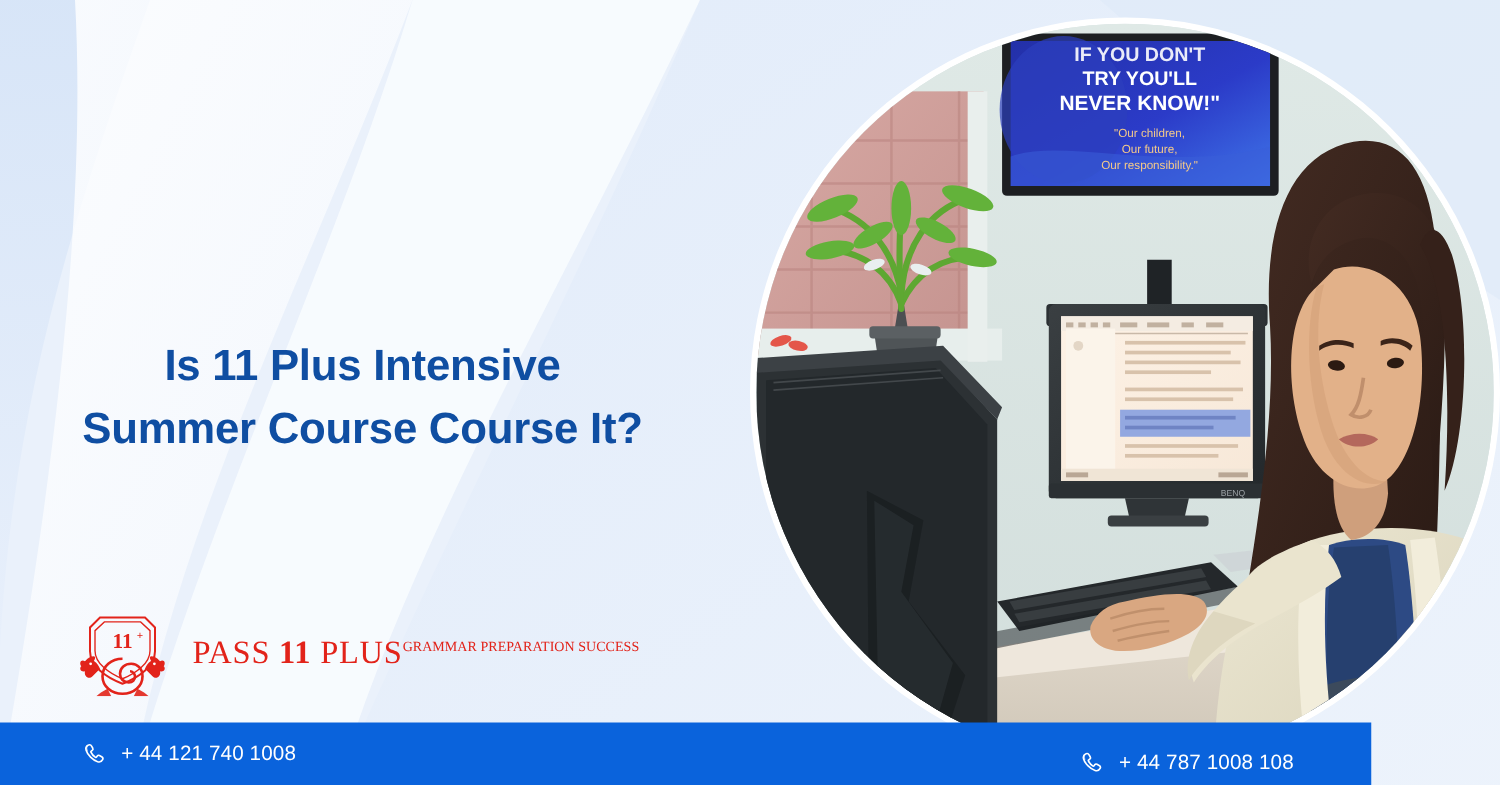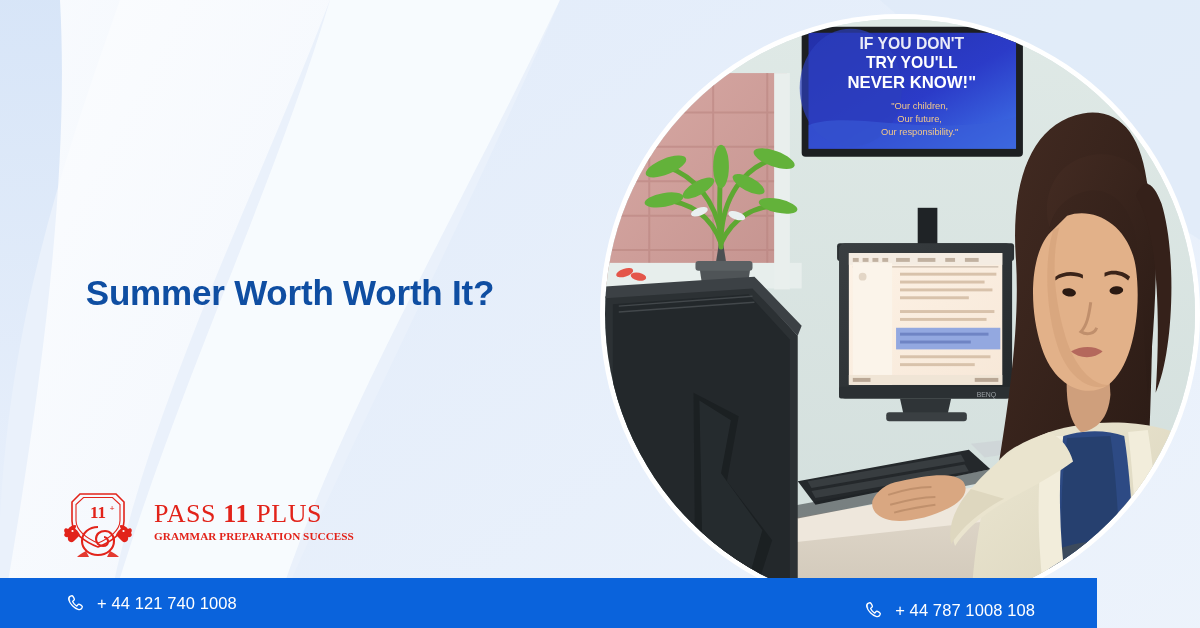--- a/index.html
+++ b/index.html
@@ -32,33 +32,33 @@
   .headline .l2 { display:block; }
   
   .logo {
     position:absolute;
     left:62px; top:487px;
     display:flex;
     align-items:center;
     gap:20px;
   }
   .logo-crest { width:72px; height:70px; display:block; }
-  .logo-words { display:flex; flex-direction:column; line-height:1; }
+  .logo-words { display:flex; flex-direction:row; line-height:1; }
   .logo-main {
     font-family:"Liberation Serif", serif;
     font-size:26px;
     color:#e2231a;
     letter-spacing:0.6px;
     white-space:nowrap;
   }
   .logo-main b { font-weight:bold; }
   .logo-sub {
     font-family:"Liberation Serif", serif;
     font-size:11.2px;
-    font-weight:bold;
+    font-weight:normal;
     color:#e2231a;
     letter-spacing:0.05px;
     margin-top:4px;
     white-space:nowrap;
   }
   
   .photo-wrap {
     position:absolute;
     left:600px; top:14px;
     width:600px; height:600px;
@@ -122,21 +122,22 @@
     </defs>
     <rect x="0" y="0" width="1200" height="628" fill="#eaf1fb"></rect>
     <path d="M0,0 L120,0 C60,170 10,320 0,520 Z" fill="url(#g3)" opacity=".85"></path>
     <path d="M60,0 L330,0 C250,210 140,420 105,628 L0,628 C40,400 70,180 60,0 Z" fill="url(#g2)" opacity=".9"></path>
     <path d="M330,0 L560,0 C450,230 330,430 270,628 L105,628 C170,400 270,200 330,0 Z" fill="#fbfdff" opacity=".75"></path>
     <path d="M560,0 L1200,0 L1200,628 L270,628 C360,420 470,210 560,0 Z" fill="url(#g1)" opacity=".55"></path>
     <path d="M880,0 L1200,0 L1200,240 C1060,150 960,70 880,0 Z" fill="#dde9f9" opacity=".6"></path>
   </svg>
 
   <h1 class="headline">
-    <span class="l2">Summer Worth Worth It?</span>
+    <span>Is 11 Plus Intensive</span>
+    <span class="l2">Summer Course Course It?</span>
   </h1>
 
   <div class="logo">
     <svg class="logo-crest" viewBox="0 0 72 70">
       <g fill="none" stroke="#e2231a" stroke-width="1.6">
         <path d="M18 7 H54 L62 15 V34 C62 46 49 55 36 60 C23 55 10 46 10 34 V15 Z"></path>
         <path d="M21.5 10.5 H50.5 L58 17.5 V33.5 C58 43.5 47 51.5 36 56 C25 51.5 14 43.5 14 33.5 V17.5 Z" stroke-width="1.1"></path>
       </g>
       <text x="36" y="31" text-anchor="middle" fill="#e2231a" font-family="Liberation Serif, serif" font-size="17" font-weight="bold">11</text>
       <text x="50" y="24" text-anchor="middle" fill="#e2231a" font-family="Liberation Serif, serif" font-size="9" font-weight="bold">+</text>

